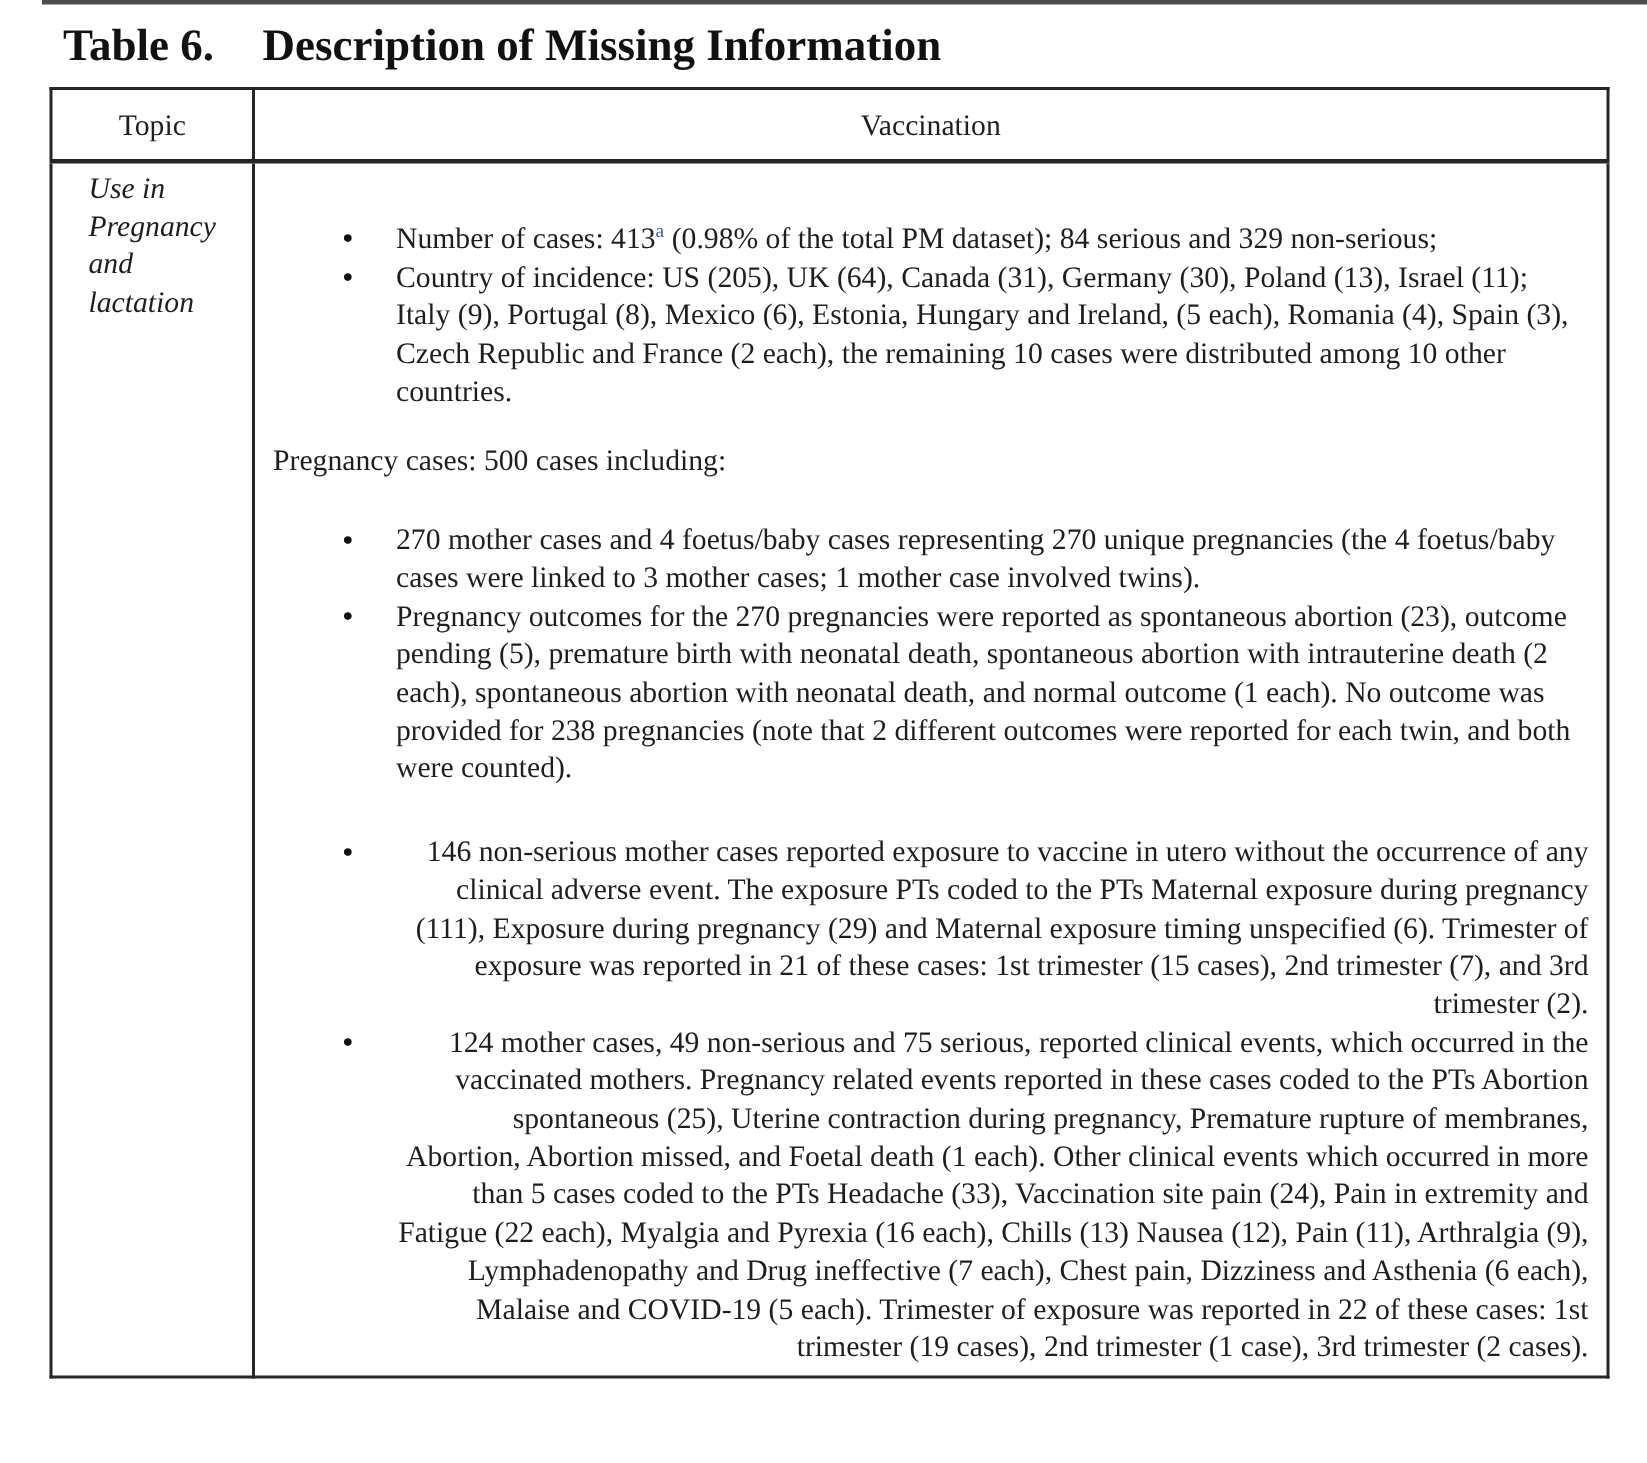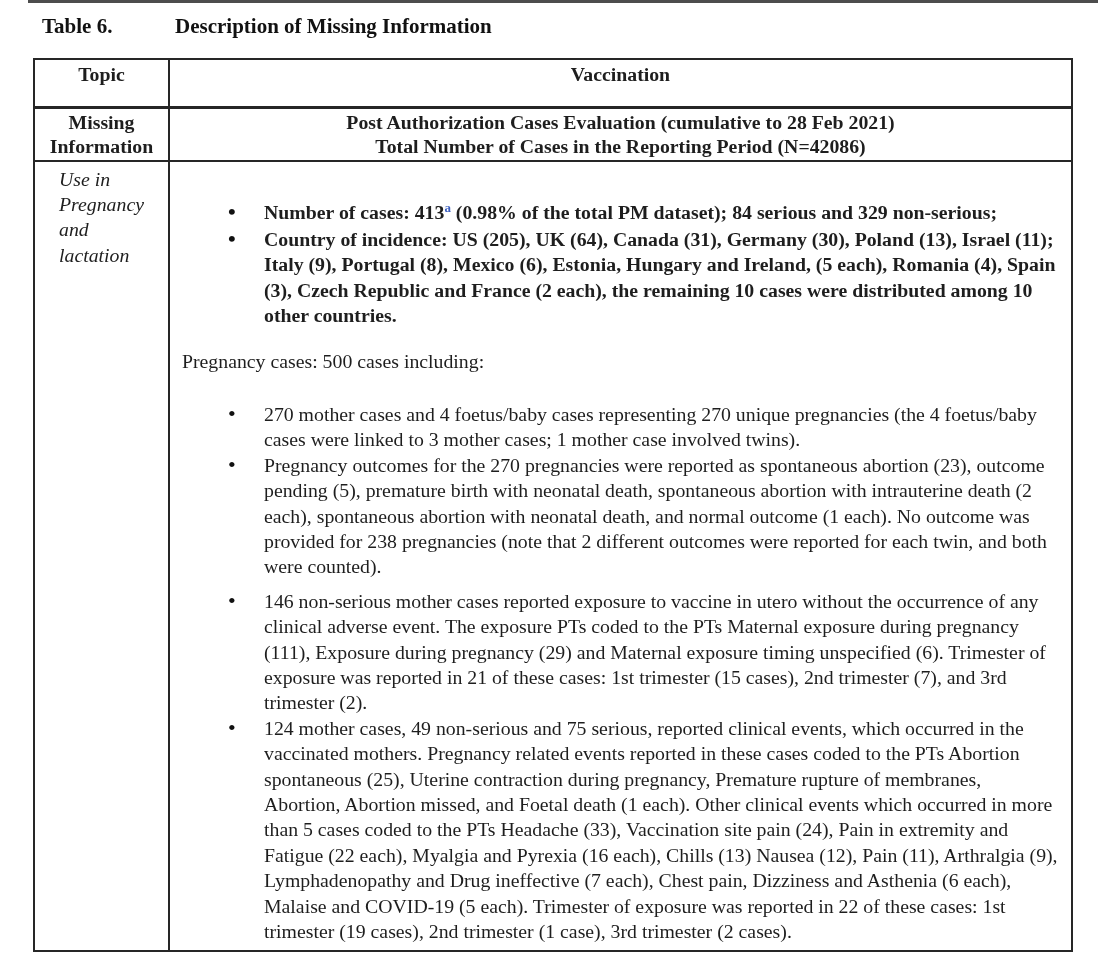--- a/index.html
+++ b/index.html
@@ -13,21 +13,21 @@
   }
   .page { position: relative; width: 1098px; height: 975px; }
 
   .top-band {
     position: absolute; top: 0; left: 28px; right: 0;
     height: 3px; background: #4d4d4d;
   }
 
   .doc-title {
     position: absolute; top: 14px; left: 42px;
-    font-size: 21px; font-weight: bold; color: #111;
+    font-size: 30px; font-weight: bold; color: #111;
     white-space: nowrap;
   }
   .doc-title .num { display: inline-block; width: 133px; }
 
   table.tbl {
     position: absolute; top: 58px; left: 33px;
     width: 1040px;
     border-collapse: collapse;
     table-layout: fixed;
   }
@@ -35,22 +35,22 @@
     border: 2px solid #262626;
     vertical-align: top;
     font-size: 19.8px;
     line-height: 25.4px;
   }
   col.c1 { width: 135px; }
 
   .hdr-row td {
     height: 48px;
     text-align: center;
-    font-weight: bold;
-    padding-top: 2px;
+    font-weight: normal;
+    padding-top: 12px;
     border-bottom-width: 3px;
     margin-left: 45px;
   }
   .sub-row td {
     height: 52px;
     text-align: center;
     font-weight: bold;
     padding: 1px 0;
     line-height: 24.5px;
   }
@@ -59,24 +59,24 @@
   .desc-cell  { padding: 0 12px 6px 12px; }
 
   .blist { list-style: none; margin: 0; padding: 0; }
   .blist li { position: relative; padding-left: 82px; }
   .blist li::before {
     content: "\2022";
     position: absolute; left: 46px; top: -1px;
     font-size: 22px; color: #111;
   }
 
-  .group-cases    { margin-top: 38px; font-weight: bold; }
+  .group-cases    { margin-top: 38px; }
   .preg-heading   { margin: 20px 0 0 0; }
   .group-preg     { margin-top: 28px; }
-  .group-exposure { margin-top: 9px; }
+  .group-exposure { margin-top: 30px; text-align: right; }
 
   .fnote {
     color: #3a5dbe;
     font-size: 13px;
     vertical-align: baseline;
     position: relative; top: -7px;
   }
 </style>
 </head>
 <body>
@@ -93,29 +93,20 @@
     <colgroup>
         <col class="c1">
         <col>
       </colgroup>
     <tbody>
       <tr class="hdr-row">
         <td>Topic</td>
         <td>Vaccination</td>
       </tr>
 
-      <tr class="sub-row">
-        <td>
-          <div>Missing Information</div>
-        </td>
-        <td>
-          <div>Post Authorization Cases Evaluation (cumulative to 28 Feb 2021)</div>
-          <div>Total Number of Cases in the Reporting Period (N=42086)</div>
-        </td>
-      </tr>
 
       <tr class="content-row">
         <td class="topic-cell">Use in Pregnancy and lactation</td>
         <td class="desc-cell">
 
           <ul class="blist group-cases">
             <li><span>Number of cases: 413</span><span class="fnote">a</span><span> (0.98% of the total PM dataset); 84 serious and 329 non-serious;</span></li>
             <li>Country of incidence: US (205), UK (64), Canada (31), Germany (30), Poland (13), Israel (11); Italy (9), Portugal (8), Mexico (6), Estonia, Hungary and Ireland, (5 each), Romania (4), Spain (3), Czech Republic and France (2 each), the remaining 10 cases were distributed among 10 other countries.</li>
           </ul>
 

